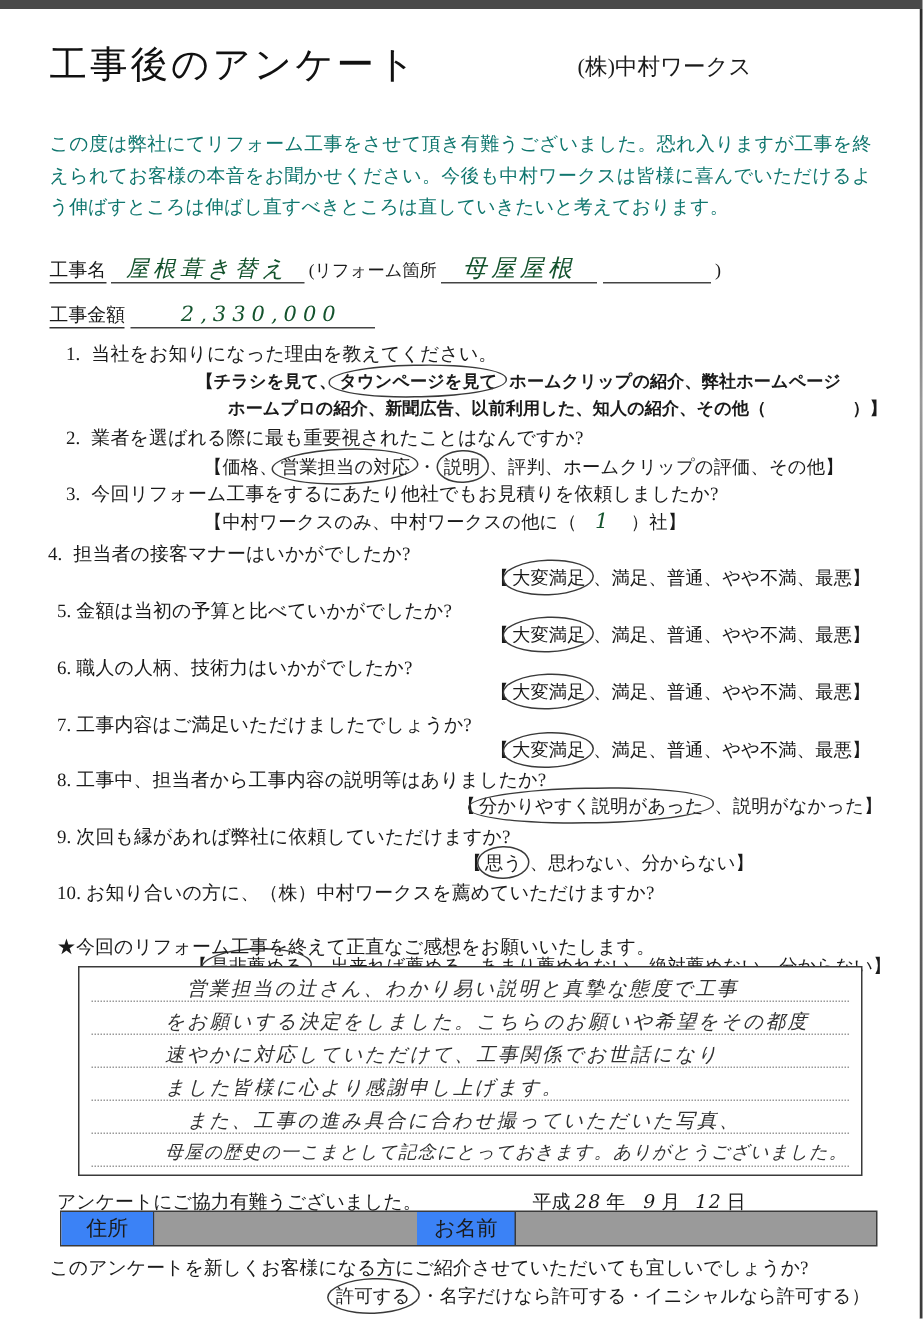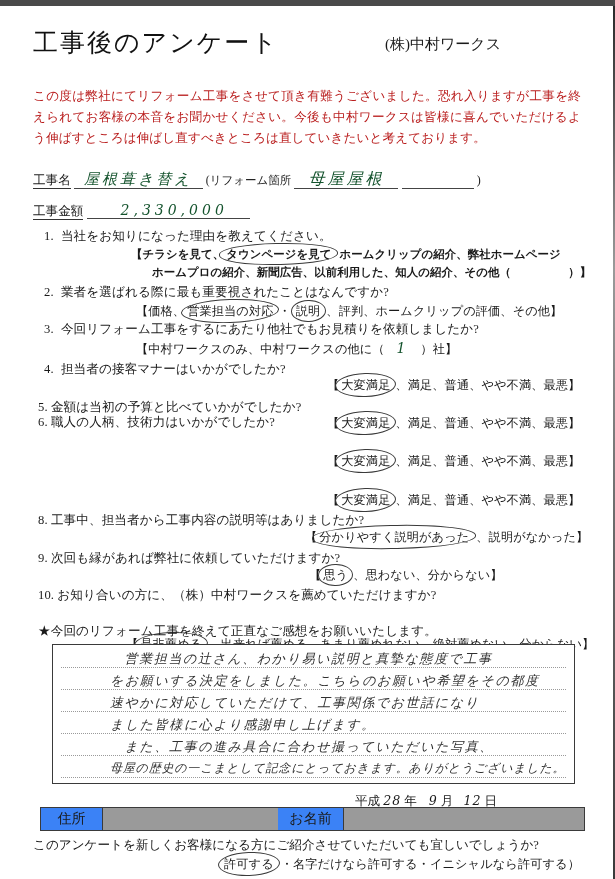--- a/index.html
+++ b/index.html
@@ -25,21 +25,21 @@
     color:#111;white-space:nowrap;
   }
   .company{
     position:absolute;left:385px;top:9px;
     font-size:15px;letter-spacing:0px;white-space:nowrap;color:#1a1a1a;
   }
 
   .intro{
     position:absolute;left:33px;top:80px;width:548px;
     font-size:12.6px;line-height:21px;letter-spacing:0.1px;
-    text-align:justify;color:#b91c1c;
+    text-align:justify;color:#0f766e;
   }
 
   
   .field-row{position:absolute;font-size:12.6px;white-space:nowrap;}
   .fld-label{border-bottom:1px solid #333;padding-bottom:1px;}
   .hand{
     font-family:"DejaVu Serif",serif;
     font-style:italic;
     color:#14532d;
     letter-spacing:3px;
@@ -139,44 +139,48 @@
   </div>
 
   <div class="q" style="left:44px;top:315px;">
     <span>3.</span>
     <span style="padding-left:4px;">今回リフォーム工事をするにあたり他社でもお見積りを依頼しましたか?</span>
   </div>
   <div class="opt" style="left:136px;top:334px;">
     <span>【中村ワークスのみ、中村ワークスの他に（</span><span class="hand" style="padding:0 12px;font-size:14px;">1</span><span>）社】</span>
   </div>
 
-  <div class="q" style="left:44px;top:355px;font-family:Liberation Serif, serif;">
+  <div class="q" style="left:32px;top:355px;font-family:Liberation Serif, serif;">
     <span>4.</span>
     <span style="padding-left:4px;">担当者の接客マナーはいかがでしたか?</span>
   </div>
   <div class="opt" style="left:327px;top:371px;">
     <span>【</span><span class="circ">大変満足</span><span style="padding-left:3px;">、満足、普通、やや不満、最悪】</span>
   </div>
 
   <div class="q" style="left:38px;top:393px;">
     <span>5.</span>
     <span>金額は当初の予算と比べていかがでしたか?</span>
   </div>
   <div class="opt" style="left:327px;top:409px;">
     <span>【</span><span class="circ">大変満足</span><span style="padding-left:3px;">、満足、普通、やや不満、最悪】</span>
   </div>
 
-  <div class="q" style="left:38px;top:408px;">
+  <div class="q" style="left:38px;top:431px;">
     <span>6.</span>
     <span>職人の人柄、技術力はいかがでしたか?</span>
   </div>
   <div class="opt" style="left:327px;top:447px;">
     <span>【</span><span class="circ">大変満足</span><span style="padding-left:3px;">、満足、普通、やや不満、最悪】</span>
   </div>
 
+  <div class="q" style="left:38px;top:469px;">
+    <span>7.</span>
+    <span>工事内容はご満足いただけましたでしょうか?</span>
+  </div>
   <div class="opt" style="left:327px;top:486px;">
     <span>【</span><span class="circ">大変満足</span><span style="padding-left:3px;">、満足、普通、やや不満、最悪】</span>
   </div>
 
   <div class="q" style="left:38px;top:506px;">
     <span>8.</span>
     <span>工事中、担当者から工事内容の説明等はありましたか?</span>
   </div>
   <div class="opt" style="left:305px;top:523px;">
     <span>【</span><span class="circ wide">分かりやすく説明があった</span><span style="padding-left:5px;">、説明がなかった】</span>
@@ -209,20 +213,21 @@
     <div class="ruled" style="top:132px;"></div>
 
     <div class="ctext" style="top:5px;">　営業担当の辻さん、わかり易い説明と真摯な態度で工事</div>
     <div class="ctext" style="top:27px;">をお願いする決定をしました。こちらのお願いや希望をその都度</div>
     <div class="ctext" style="top:49px;">速やかに対応していただけて、工事関係でお世話になり</div>
     <div class="ctext" style="top:71px;">ました皆様に心より感謝申し上げます。</div>
     <div class="ctext" style="top:93px;">　また、工事の進み具合に合わせ撮っていただいた写真、</div>
     <div class="ctext" style="top:115px;font-size:12px;letter-spacing:0.8px;">母屋の歴史の一こまとして記念にとっておきます。ありがとうございました。</div>
   </div>
 
+  <div class="foot" style="left:38px;top:787px;">アンケートにご協力有難うございました。</div>
 
   <div class="datebox">
     <span>平成</span><span class="dnum">28</span><span>年</span><span class="dnum" style="padding-left:12px;">9</span><span>月</span><span class="dnum" style="padding-left:10px;">12</span><span>日</span>
   </div>
 
   <div class="addr-table">
     <div class="cell-label">住所</div>
     <div class="redact"></div>
     <div class="cell-label name">お名前</div>
     <div class="redact r2"></div>

